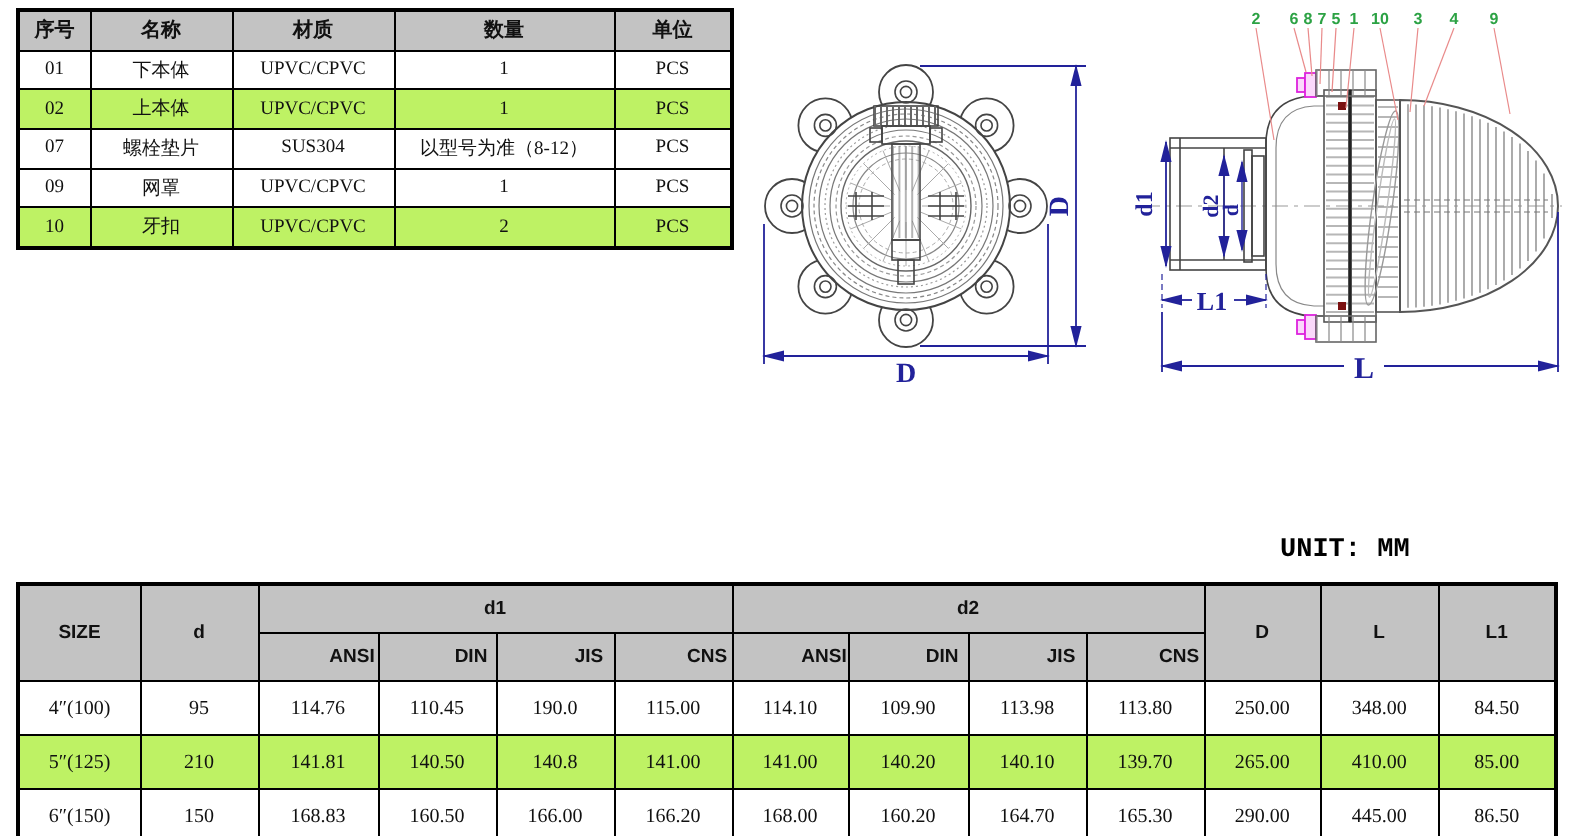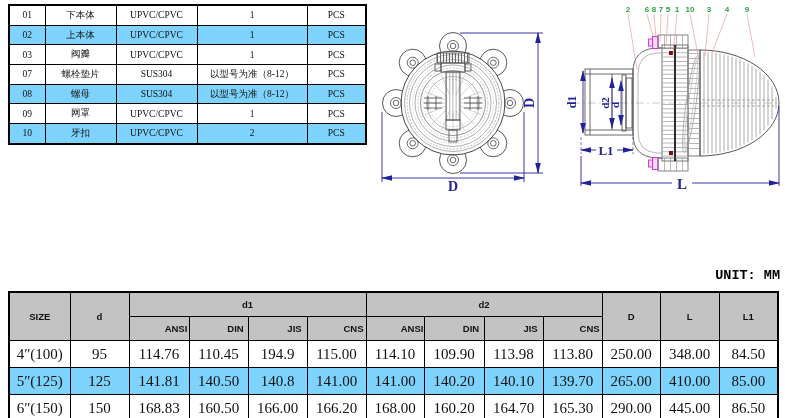--- a/index.html
+++ b/index.html
@@ -4,85 +4,78 @@
 <style>
   html,body{margin:0;padding:0;}
   body{
     width:785px;height:418px;position:relative;overflow:hidden;
     background:#ffffff;font-family:"Liberation Sans",sans-serif;
   }
   table{border-collapse:collapse;table-layout:fixed;}
   td{border:1px solid #000;text-align:center;vertical-align:middle;
      padding:0;overflow:hidden;white-space:nowrap;
      font-family:"Liberation Serif",serif;color:#111;}
-  .green{background:#7dd3fc;padding-left:36px;}
+  .green{background:#bef264;padding-left:36px;}
   .gray{background:#c3c3c3;}
   
   #bom{position:absolute;left:8px;top:4px;width:357px;border:2px solid #000;}
   #bom td{height:18.7px;font-size:9.5px;}
   #bom tr.hdr td{font-weight:bold;font-size:10px;font-family:"Liberation Sans",sans-serif;}
   
   #spec{position:absolute;left:8px;top:291px;width:769px;border:2px solid #000;}
-  #spec td{font-size:15px;}
+  #spec td{font-size:10px;}
   #spec tr.h1 td, #spec tr.h2 td{font-weight:bold;font-family:"Liberation Sans",sans-serif;font-size:9.5px;}
   #spec tr.h1 td{height:23px;}
   #spec tr.h2 td{height:23px;padding-left:34px;}
   #spec tr.data td{height:26px;}
   #unit{
-    position:absolute;left:640px;top:268px;width:140px;text-align:right;
+    position:absolute;left:640px;top:268px;width:140px;text-align:left;
     font-family:"Liberation Mono",monospace;font-weight:bold;font-size:13.5px;color:#000;
   }
   #drawing{position:absolute;left:368px;top:0;}
   svg text{font-family:"Liberation Serif",serif;}
   .dimtxt{fill:#22229a;font-weight:bold;}
   .callout{fill:#2ca244;font-family:"Liberation Sans",sans-serif;font-weight:bold;font-size:8px;text-anchor:middle;}
 </style>
 </head>
 <body>
 
 <table id="bom">
   <colgroup>
       <col style="width:36px">
       <col style="width:71px">
       <col style="width:81px">
       <col style="width:110px">
       <col style="width:59px">
     </colgroup>
   <tbody>
+      <tr class="hdr gray">
+    <td>序号</td>
+    <td>名称</td>
+    <td>材质</td>
+    <td>数量</td>
+    <td>单位</td>
+  </tr>
   <tr>
     <td>01</td>
     <td>下本体</td>
     <td>UPVC/CPVC</td>
     <td>1</td>
     <td>PCS</td>
   </tr>
   <tr class="green">
     <td>02</td>
     <td>上本体</td>
     <td>UPVC/CPVC</td>
     <td>1</td>
     <td>PCS</td>
   </tr>
   <tr>
-    <td>03</td>
-    <td>阀瓣</td>
-    <td>UPVC/CPVC</td>
-    <td>1</td>
-    <td>PCS</td>
-  </tr>
-  <tr>
     <td>07</td>
     <td>螺栓垫片</td>
-    <td>SUS304</td>
-    <td>以型号为准（8-12）</td>
-    <td>PCS</td>
-  </tr>
-  <tr class="green">
-    <td>08</td>
-    <td>螺母</td>
     <td>SUS304</td>
     <td>以型号为准（8-12）</td>
     <td>PCS</td>
   </tr>
   <tr>
     <td>09</td>
     <td>网罩</td>
     <td>UPVC/CPVC</td>
     <td>1</td>
     <td>PCS</td>
@@ -362,33 +355,33 @@
     <td class="gray">ANSI</td>
     <td class="gray">DIN</td>
     <td class="gray">JIS</td>
     <td class="gray">CNS</td>
   </tr>
   <tr class="data">
     <td>4″(100)</td>
     <td>95</td>
     <td>114.76</td>
     <td>110.45</td>
-    <td>194.9</td>
+    <td>190.0</td>
     <td>115.00</td>
     <td>114.10</td>
     <td>109.90</td>
     <td>113.98</td>
     <td>113.80</td>
     <td>250.00</td>
     <td>348.00</td>
     <td>84.50</td>
   </tr>
   <tr class="data green">
     <td>5″(125)</td>
-    <td>125</td>
+    <td>210</td>
     <td>141.81</td>
     <td>140.50</td>
     <td>140.8</td>
     <td>141.00</td>
     <td>141.00</td>
     <td>140.20</td>
     <td>140.10</td>
     <td>139.70</td>
     <td>265.00</td>
     <td>410.00</td>

